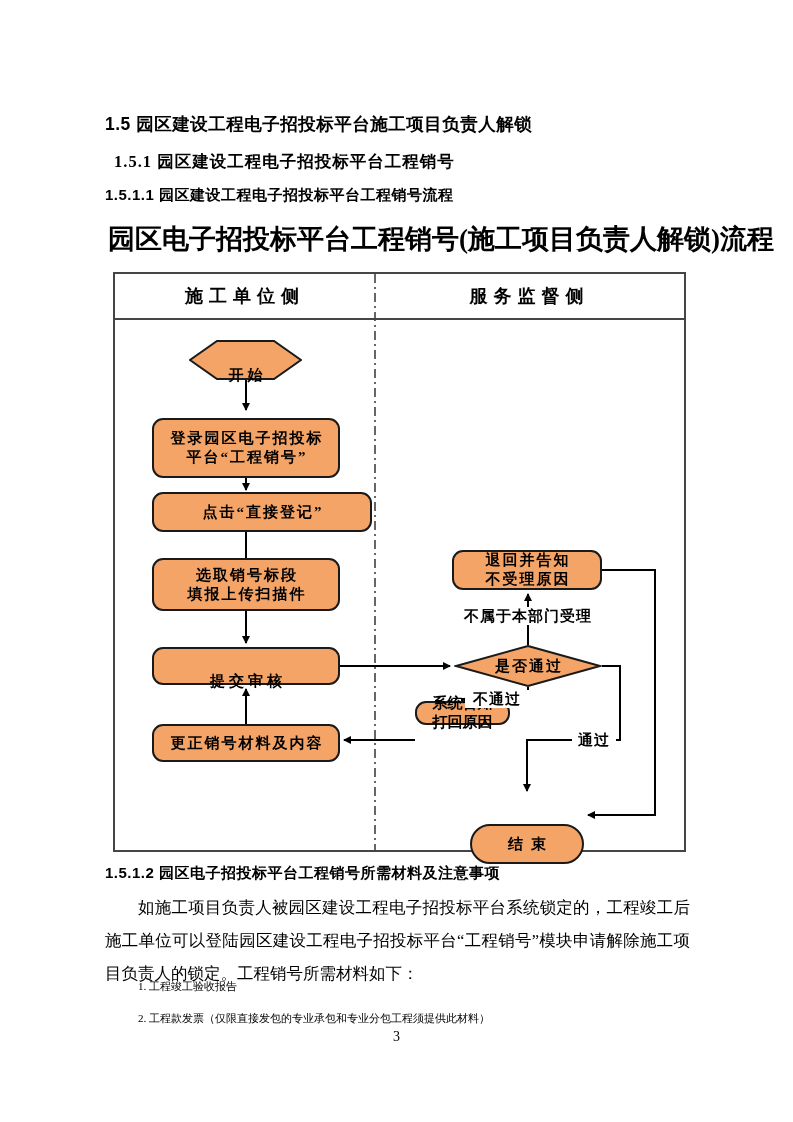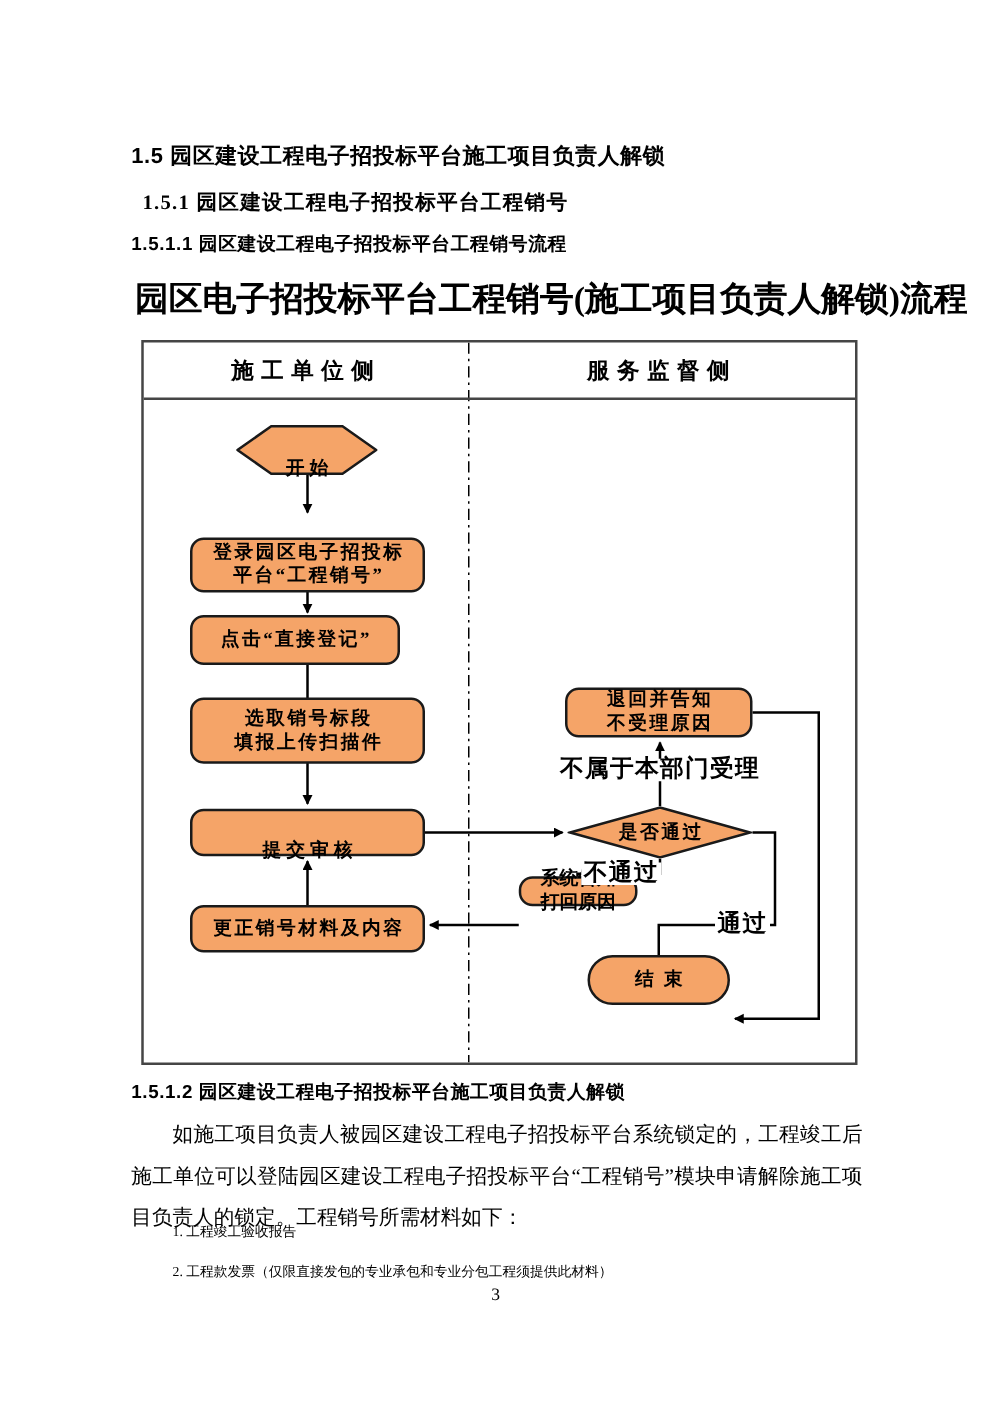--- a/index.html
+++ b/index.html
@@ -42,21 +42,21 @@
   }
   .node.rounded{background:var(--node-fill);border:2px solid var(--node-stroke);border-radius:11px;}
   .node.stadium{background:var(--node-fill);border:2px solid var(--node-stroke);border-radius:21px;letter-spacing:8px;text-indent:8px;}
   .node.shape{background:transparent;border:none;}
   .node.shape svg{position:absolute;left:0;top:0;width:100%;height:100%;}
   .node.shape .txt{position:relative;z-index:1;}
   .sp3{letter-spacing:4px;text-indent:4px;margin-top:30px;}
   .sp2{letter-spacing:2px;text-indent:2px;}
   .edge-label{
     position:absolute;background:#fff;text-align:center;
-    font-family:var(--serif);font-weight:bold;font-size:19px;line-height:18px;letter-spacing:1px;
+    font-family:var(--serif);font-weight:bold;font-size:15px;line-height:18px;letter-spacing:1px;
   }
   
   .h4{position:absolute;left:105px;top:864px;font-family:var(--sans);font-weight:bold;font-size:15px;letter-spacing:.5px;}
   .para{
     position:absolute;left:105px;top:891px;width:585px;
     font-size:16.5px;line-height:33px;text-align:justify;text-indent:33px;
   }
   .list-item{position:absolute;left:138px;font-size:11px;line-height:20px;}
   .li1{top:976px;}
   .li2{top:1008px;}
@@ -104,26 +104,26 @@
       <div class="cell cell-right">服务监督侧</div>
     </div>
 
     <div class="node shape" style="left:74px;top:66px;width:113px;height:40px">
       <svg viewBox="0 0 113 40" preserveAspectRatio="none">
         <polygon points="28,1 85,1 112,20 85,39 28,39 1,20" fill="#F5A468" stroke="#1a1a1a" stroke-width="2"></polygon>
       </svg>
       <span class="txt sp3">开始</span>
     </div>
 
-    <div class="node rounded" style="left:37px;top:156px;width:188px;height:44px">
+    <div class="node rounded" style="left:37px;top:144px;width:188px;height:60px">
       <span class="sp2">登录园区电子招投标</span>
       <span class="sp2">平台“工程销号”</span>
     </div>
 
-    <div class="node rounded" style="left:37px;top:218px;width:168px;height:40px">
+    <div class="node rounded" style="left:37px;top:218px;width:220px;height:40px">
       <span class="sp2">点击“直接登记”</span>
     </div>
 
     <div class="node rounded" style="left:37px;top:284px;width:188px;height:53px">
       <span class="sp2">选取销号标段</span>
       <span class="sp2">填报上传扫描件</span>
     </div>
 
     <div class="node rounded" style="left:37px;top:373px;width:188px;height:38px">
       <span class="sp3">提交审核</span>
@@ -143,31 +143,31 @@
         <polygon points="74,1 146,21 74,41 2,21" fill="#F5A468" stroke="#1a1a1a" stroke-width="2"></polygon>
       </svg>
       <span class="txt sp2">是否通过</span>
     </div>
 
     <div class="node rounded" style="left:300px;top:427px;width:95px;height:24px">
       <span>系统告知</span>
       <span>打回原因</span>
     </div>
 
-    <div class="node stadium" style="left:355px;top:490px;width:114px;height:40px">
+    <div class="node stadium" style="left:355px;top:550px;width:114px;height:40px">
       <span>结束</span>
     </div>
 
     <div class="edge-label" style="left:325px;top:333px;width:176px">不属于本部门受理</div>
     <div class="edge-label" style="left:350px;top:416px;width:64px">不通过</div>
     <div class="edge-label" style="left:457px;top:457px;width:44px">通过</div>
 
   </div>
 
-  <div class="h4">1.5.1.2  园区建设工程电子招投标平台施工项目负责人解锁</div>
+  <div class="h4">1.5.1.2  园区电子招投标平台工程销号所需材料及注意事项</div>
 
   <div class="para">如施工项目负责人被园区建设工程电子招投标平台系统锁定的，工程竣工后施工单位可以登陆园区建设工程电子招投标平台“工程销号”模块申请解除施工项目负责人的锁定。工程销号所需材料如下：</div>
 
   <div class="list-item li1">1. 工程竣工验收报告</div>
   <div class="list-item li2">2. 工程款发票（仅限直接发包的专业承包和专业分包工程须提供此材料）</div>
 
   <div class="page-number">3</div>
 
 </div>
 

